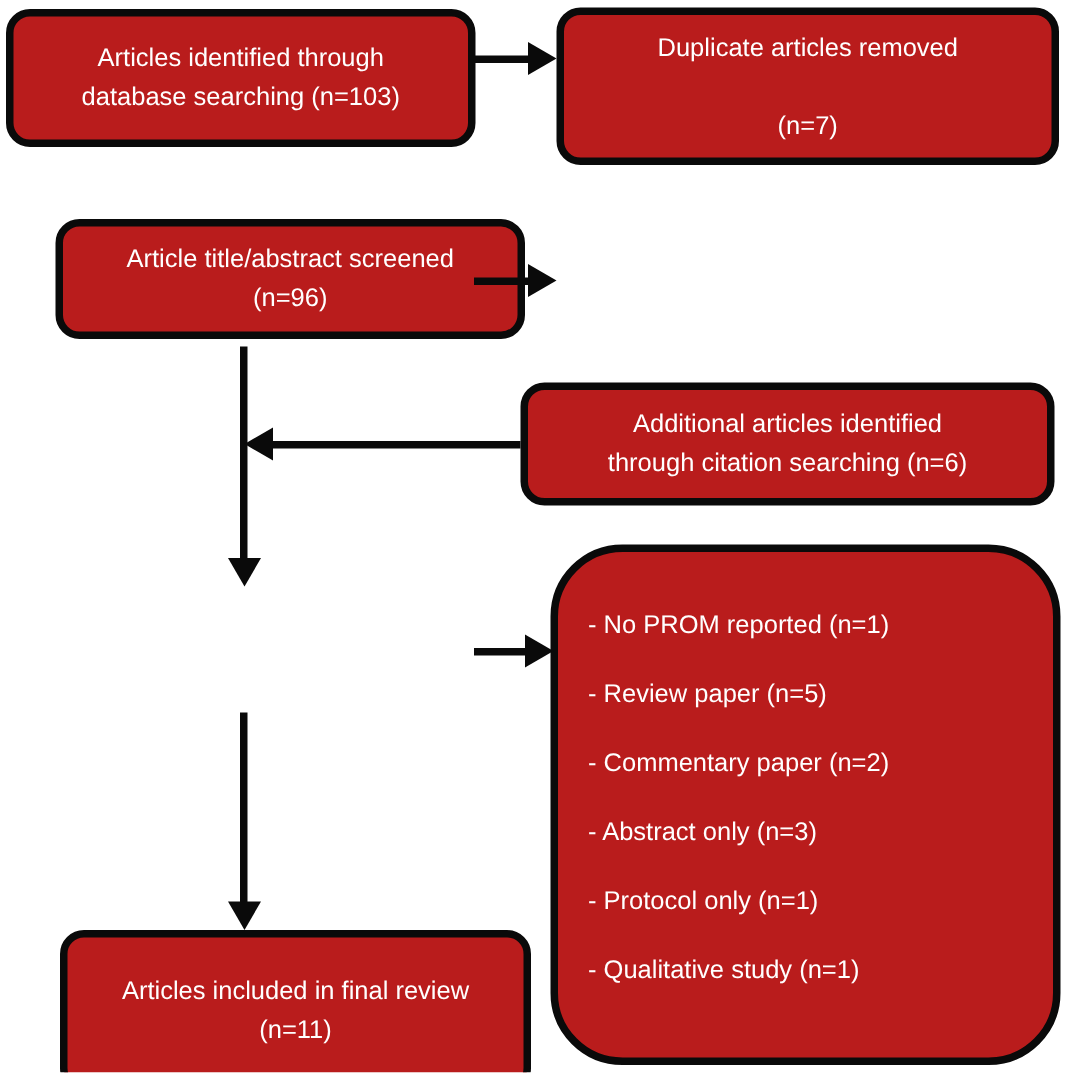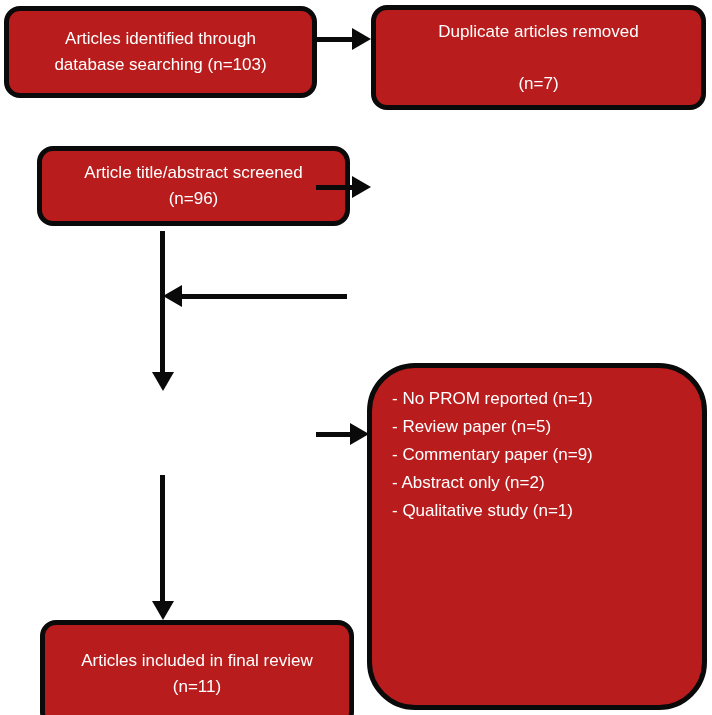--- a/index.html
+++ b/index.html
@@ -37,21 +37,21 @@
 
   #b-excluded {
     left:367px; top:363px; width:340px; height:347px;
     border-radius:48px;
     flex-direction:column;
     align-items:stretch;
     justify-content:flex-start;
     padding:16px 8px 0 20px;
   }
   #b-excluded .heading { text-align:center; line-height:26px; }
-  #b-excluded .item    { text-align:left; line-height:26px; margin-top:2px; }
+  #b-excluded .item    { text-align:left; line-height:26px; margin-top:20px; }
 
   .hline { position:absolute; height:5px; background:#0a0a0a; }
   .vline { position:absolute; width:5px;  background:#0a0a0a; }
   .tri-right { position:absolute; width:0; height:0;
     border-top:11px solid transparent; border-bottom:11px solid transparent;
     border-left:19px solid #0a0a0a; }
   .tri-left { position:absolute; width:0; height:0;
     border-top:11px solid transparent; border-bottom:11px solid transparent;
     border-right:19px solid #0a0a0a; }
   .tri-down { position:absolute; width:0; height:0;
@@ -92,27 +92,32 @@
 
 (n=7)</span>
   </div>
 
   <div class="box" id="b-screened">
     <span class="txt">Article title/abstract screened
 (n=96)</span>
   </div>
 
 
+  <div class="box" id="b-citation">
+    <span class="txt">Additional articles identified
+through citation searching (n=6)</span>
+  </div>
 
 
   <div class="box" id="b-excluded">
     <div class="item">- No PROM reported (n=1)</div>
     <div class="item">- Review paper (n=5)</div>
-    <div class="item">- Commentary paper (n=9)</div>
-    <div class="item">- Abstract only (n=2)</div>
+    <div class="item">- Commentary paper (n=2)</div>
+    <div class="item">- Abstract only (n=3)</div>
+    <div class="item">- Protocol only (n=1)</div>
     <div class="item">- Qualitative study (n=1)</div>
   </div>
 
   <div class="box" id="b-included">
     <span class="txt">Articles included in final review
 (n=11)</span>
   </div>
 
   <div class="hline" id="a1-line"></div>
   <div class="tri-right" id="a1-head"></div>

